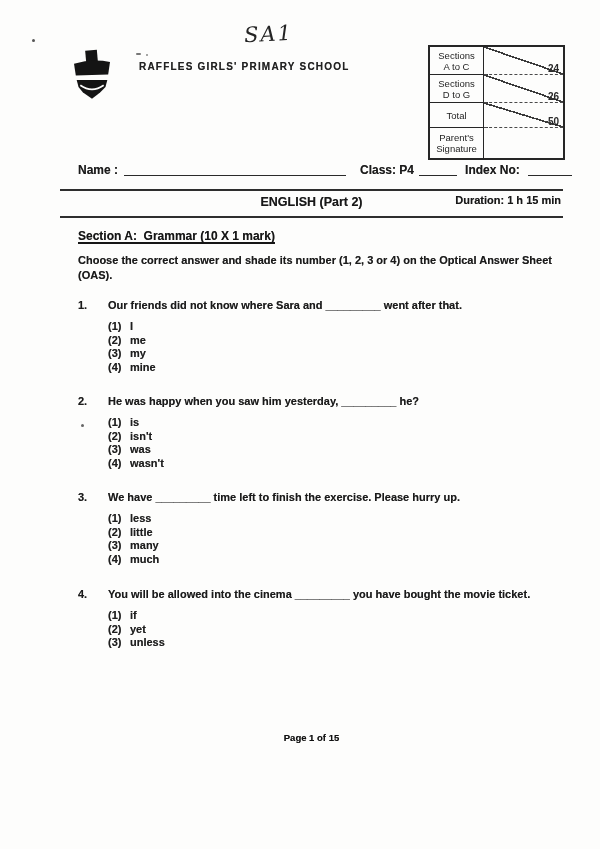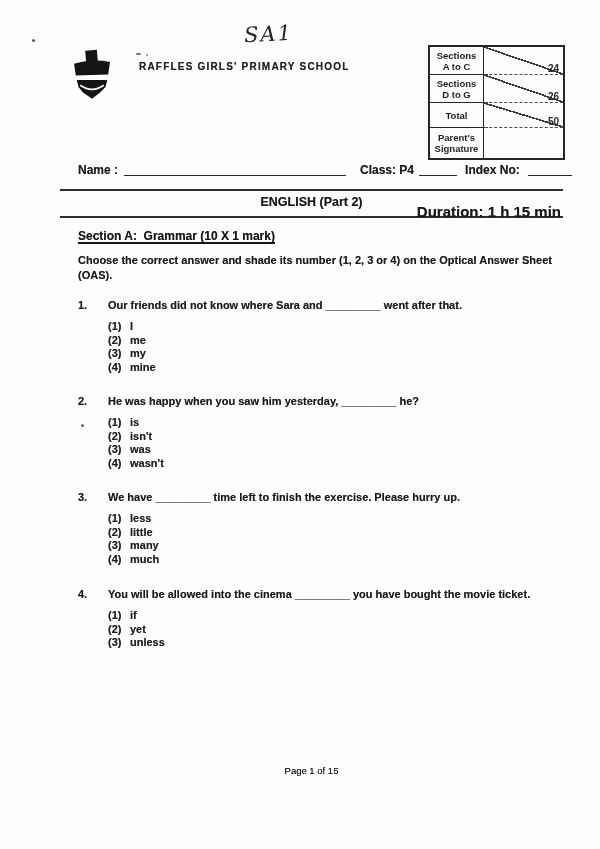--- a/index.html
+++ b/index.html
@@ -37,21 +37,21 @@
   
   .score-table{
     position:absolute;left:428px;top:45px;
     width:133px;border:2px solid #262626;
     display:grid;grid-template-columns:54px 1fr;
     grid-template-rows:28px 28px 25px 30px;
     background:#fdfdfc;
   }
   .st-label{
     border-right:1.6px solid #262626;border-bottom:1.6px solid #262626;
-    font-size:9.5px;font-weight:700;text-align:center;
+    font-size:9.5px;font-weight:400;text-align:center;
     display:flex;flex-direction:column;justify-content:center;
     line-height:11px;color:#1e1e1e;
   }
   .st-label.last{border-bottom:none;}
   .st-value{
     position:relative;border-bottom:1px dashed #4a4a4a;
   }
   .st-value.diag{
     background:linear-gradient(to top right,
       transparent calc(50% - 0.8px), #3a3a3a calc(50% - 0.8px),
@@ -77,22 +77,22 @@
   
   .title-band{
     position:absolute;left:60px;top:189px;width:503px;height:25px;
     border-top:2.5px solid #2e2e2e;border-bottom:2px solid #2e2e2e;
   }
   .band-subject{
     position:absolute;left:0;right:0;text-align:center;top:4px;
     font-size:12.5px;font-weight:700;color:#181818;
   }
   .band-duration{
-    position:absolute;right:2px;top:12px;
-    font-size:15px;font-weight:700;color:#181818;
+    position:absolute;right:2px;top:3px;
+    font-size:11px;font-weight:700;color:#181818;
   }
 
   
   .section-heading{
     position:absolute;left:78px;top:229px;
     font-size:12px;font-weight:700;
     text-decoration:underline;text-decoration-thickness:1.5px;text-underline-offset:2px;
     color:#161616;
   }
   .instructions{
@@ -104,22 +104,22 @@
   .question{position:absolute;left:78px;width:486px;}
   .q1{top:299px;} .q2{top:395px;} .q3{top:491px;} .q4{top:588px;}
   .q-line{display:flex;font-size:11px;font-weight:700;color:#1b1b1b;white-space:nowrap;}
   .q-num{width:30px;flex:0 0 30px;}
   .options{margin:9px 0 0 30px;}
   .option{font-size:11px;font-weight:600;line-height:13.5px;color:#1f1f1f;white-space:nowrap;}
   .opt-num{display:inline-block;width:22px;}
 
   
   .footer{
-    position:absolute;left:60px;top:765px;width:503px;text-align:center;
-    font-size:9.5px;font-weight:400;color:#111;
+    position:absolute;left:60px;top:732px;width:503px;text-align:center;
+    font-size:9.5px;font-weight:700;color:#111;
   }
 </style>
 </head>
 <body>
 
 <div class="page">
 
   <div class="artifact a1"></div>
   <div class="artifact a2"></div>
   <div class="artifact a3"></div>

